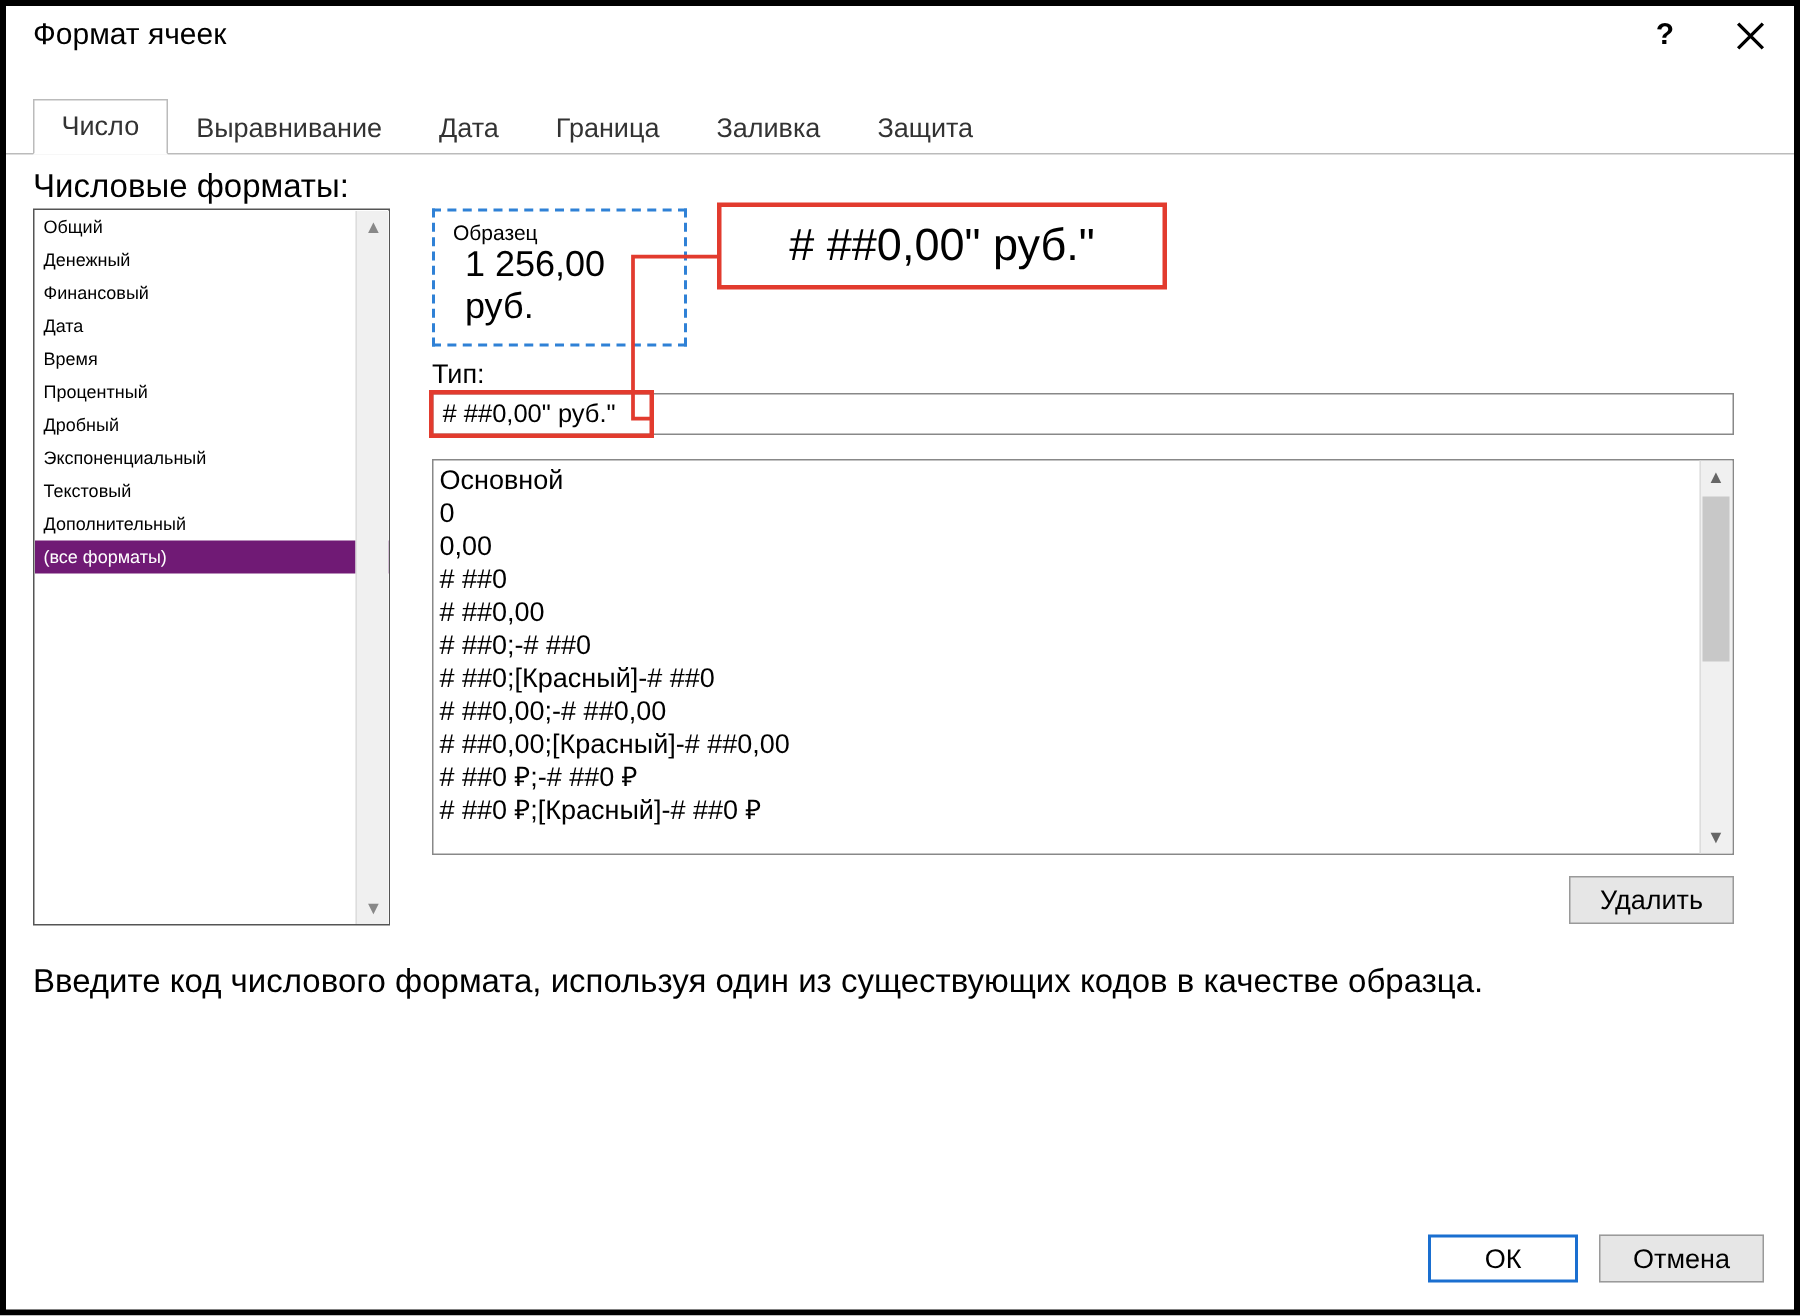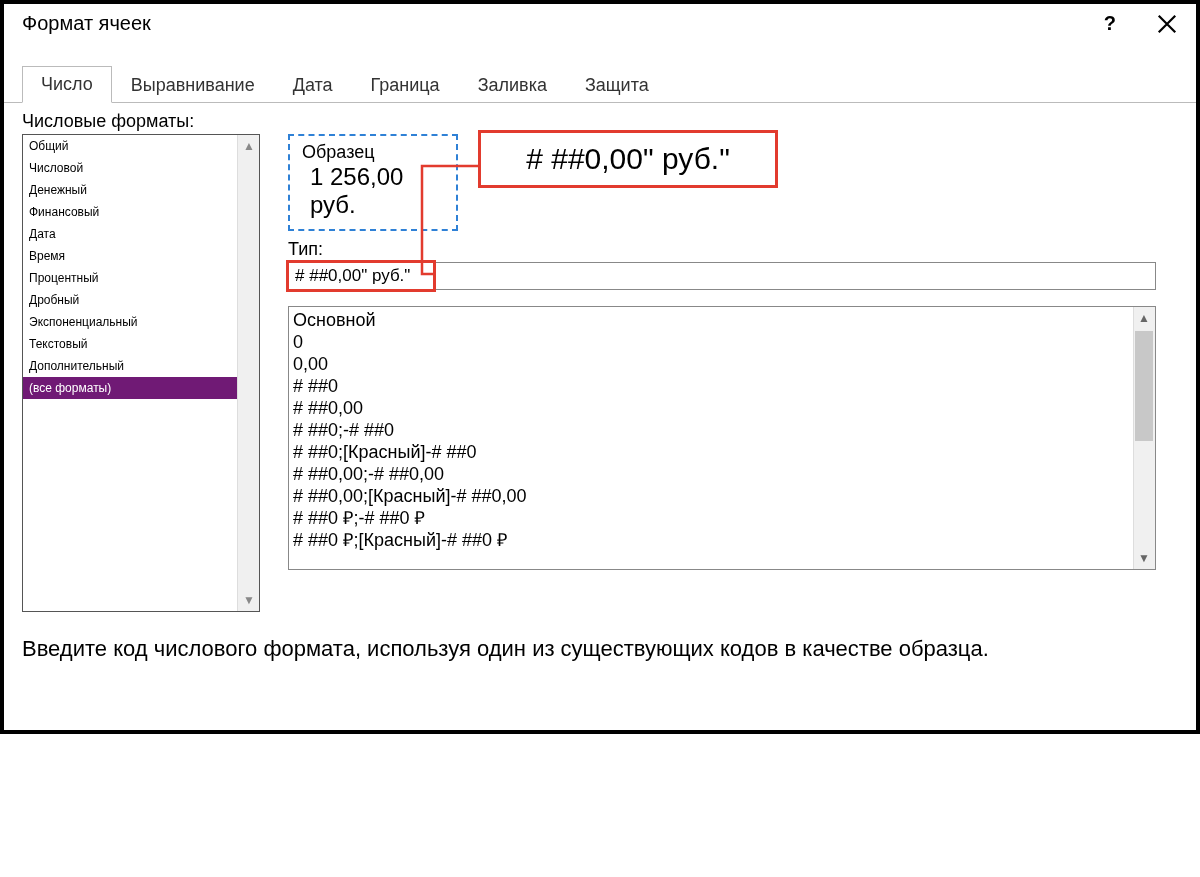--- a/index.html
+++ b/index.html
@@ -5,21 +5,21 @@
   * { box-sizing: border-box; }
   html, body { margin: 0; padding: 0; }
   body {
     font-family: "Segoe UI", Tahoma, Arial, sans-serif;
     font-size: 17px;
     background: #fff;
     color: #000;
   }
   .outer {
     width: 1200px;
-    height: 734px;
+    height: 877px;
     border: 4px solid #000;
     position: relative;
     background: #fff;
   }
   .titlebar {
     display: flex;
     align-items: center;
     justify-content: space-between;
     padding: 8px 18px 4px 18px;
     font-size: 20px;
@@ -49,21 +49,21 @@
   .tab.active {
     border-color: #bbb;
     background: #fff;
     border-bottom: 1px solid #fff;
   }
   .content {
     padding: 8px 18px 0 18px;
     position: relative;
   }
   .formats-label {
-    font-size: 18px;
+    font-size: 22px;
     margin-bottom: 2px;
   }
   .two-col {
     display: flex;
     gap: 28px;
     align-items: flex-start;
   }
   .listbox-wrap { position: relative; }
   .listbox {
     width: 238px;
@@ -92,21 +92,21 @@
     font-size: 12px; cursor: pointer;
   }
   .right-col { flex: 1; position: relative; }
   .sample-box {
     border: 2px dashed #2f81d6;
     padding: 6px 12px 10px 12px;
     width: 170px;
     margin-bottom: 8px;
     background: #fff;
   }
-  .sample-label { font-size: 18px; }
+  .sample-label { font-size: 14px; }
   .sample-value { font-size: 24px; padding-left: 8px; }
   .callout {
     position: absolute;
     left: 190px;
     top: -4px;
     width: 300px;
     height: 58px;
     border: 3px solid #e23b2e;
     background: #fff;
     display: flex;
@@ -232,21 +232,20 @@
 
   <div class="content">
     <div class="formats-label">Числовые форматы:</div>
 
     <div class="two-col">
 
       <div class="listbox-wrap">
         <div class="listbox">
           <div class="listbox-inner">
             <div class="list-item">Общий</div>
-            <div class="list-item">Числовой</div>
             <div class="list-item">Денежный</div>
             <div class="list-item">Финансовый</div>
             <div class="list-item">Дата</div>
             <div class="list-item">Время</div>
             <div class="list-item">Процентный</div>
             <div class="list-item">Дробный</div>
             <div class="list-item">Экспоненциальный</div>
             <div class="list-item">Текстовый</div>
             <div class="list-item">Дополнительный</div>
             <div class="list-item selected">(все форматы)</div>
@@ -295,21 +294,28 @@
             <div class="type-item"># ##0 ₽;-# ##0 ₽</div>
             <div class="type-item"># ##0 ₽;[Красный]-# ##0 ₽</div>
           </div>
           <div class="sb-track">
             <div class="sb-arrow up">▲</div>
             <div class="sb-thumb"></div>
             <div class="sb-arrow down">▼</div>
           </div>
         </div>
 
+        <div class="delete-row">
+          <button class="btn">Удалить</button>
+        </div>
 
       </div>
     </div>
 
     <div class="hint">Введите код числового формата, используя один из существующих кодов в качестве образца.</div>
   </div>
 
+  <div class="footer">
+    <button class="btn primary">ОК</button>
+    <button class="btn">Отмена</button>
+  </div>
 
 </div>
 
 </body></html>

